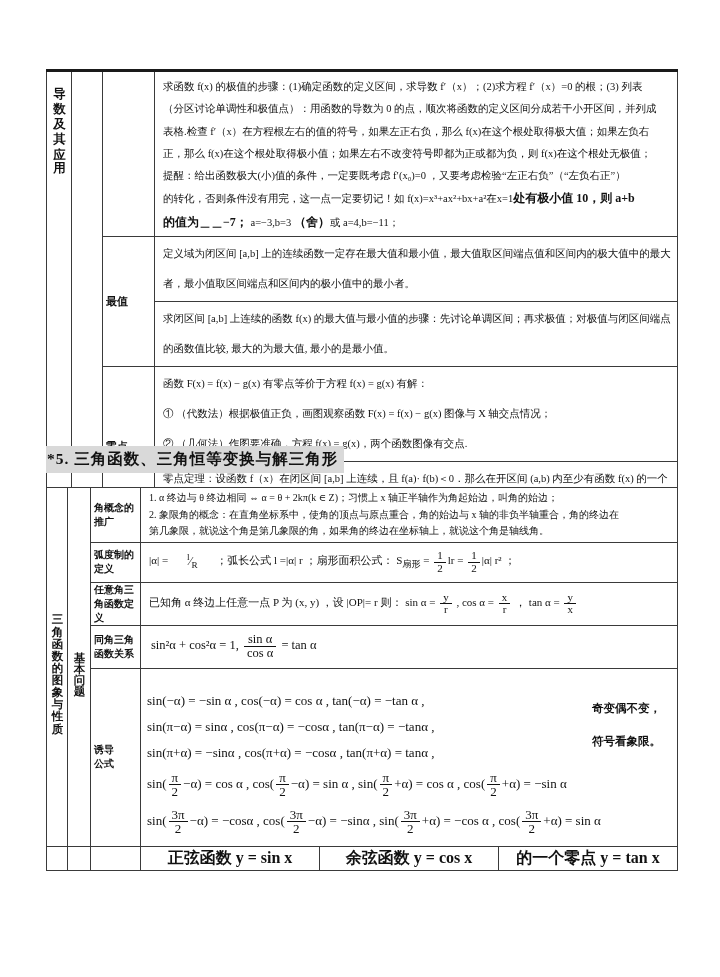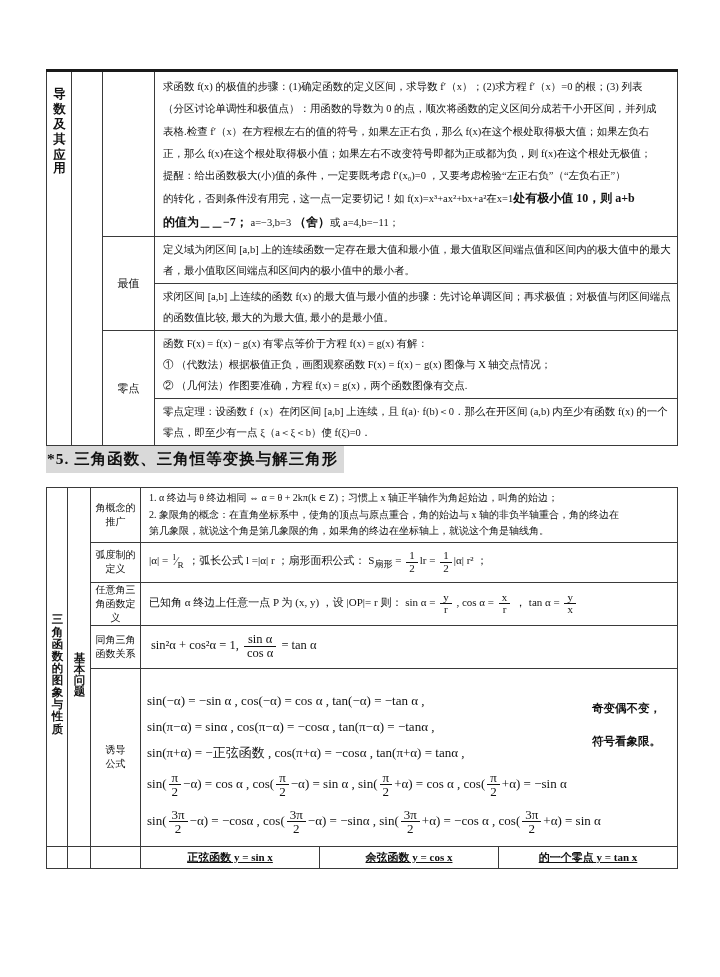--- a/index.html
+++ b/index.html
@@ -8,42 +8,42 @@
   table{border-collapse:collapse;table-layout:fixed;position:absolute;background:#fff;}
   td{border:1px solid #3a3a3a;padding:1px 6px;vertical-align:middle;overflow:hidden;box-sizing:border-box;}
   #t1{left:46px;top:69px;width:631px;border-top:3px solid #1a1a1a;}
   #t2{left:46px;top:487px;width:631px;}
   td.side{vertical-align:top;text-align:center;padding:5px 0 0 0;}
   td.sidemid{vertical-align:middle;text-align:center;padding:0;}
   .vside{writing-mode:vertical-rl;text-orientation:upright;font-weight:bold;display:inline-block;}
   #t1 .vside{letter-spacing:15px;font-size:12.5px;}
   #t2 .vside{letter-spacing:12px;font-size:11.5px;}
   #t2 .vside2{letter-spacing:11px;font-size:11.5px;}
-  .lbl{font-weight:normal;text-align:center;font-size:11px;line-height:15px;padding:0 3px;}
+  .lbl{font-weight:bold;text-align:left;font-size:11px;line-height:15px;padding:0 3px;}
   #t2 .lbl{font-size:10px;line-height:14px;}
   .lbl .wrapnarrow{display:inline-block;width:26px;}
-  .txt{font-size:10.5px;line-height:21px;padding:2px 4px 2px 8px;vertical-align:middle;}
+  .txt{font-size:10.5px;line-height:30px;padding:2px 4px 2px 8px;vertical-align:middle;}
   .steps{line-height:22.3px;vertical-align:top;padding-top:4px;font-family:Liberation Serif, serif;}
   .ln{white-space:nowrap;}
   .wrap .ln{white-space:normal;}
   .hl{font-size:12px;font-weight:bold;}
   .fml{font-size:12.5px;padding-left:10px;}
   .fml-sm{font-size:11px;padding-left:8px;}
   .frac{display:inline-block;text-align:center;vertical-align:middle;line-height:1.02;margin:0 2px;}
   .frac .fn{display:block;border-bottom:1px solid #111;padding:0 3px;}
   .frac .fd{display:block;padding:0 3px;}
-  .sfrac{font-size:1.05em;margin:0 2px;}
+  .sfrac{font-size:1.05em;margin:0 16px;}
   .sfrac sup{font-size:.8em;}
   .sfrac sub{font-size:.8em;}
   .induce{position:relative;vertical-align:top;padding-top:20px;font-size:13px;}
   .induce .ln{margin-bottom:3px;line-height:23px;}
   .induce .ln:nth-child(4),.induce .ln:nth-child(5){line-height:34px;}
   .note{position:absolute;right:16px;top:24px;font-size:11.5px;font-weight:bold;line-height:30px;text-align:left;}
   .note .ln{line-height:30px;}
-  .bcell{text-align:center;font-size:11px;font-weight:bold;padding:1px 12px;text-decoration:underline;}
+  .bcell{text-align:center;font-size:16px;font-weight:bold;padding:1px 12px;}
   .heading{position:absolute;left:46px;top:446px;}
   .heading span{display:inline-block;background:#d9d9d9;font-weight:bold;font-size:15.5px;
                 font-family:"Liberation Serif","DejaVu Serif",serif;padding:3px 6px 3px 1px;letter-spacing:1px;text-align:right;}
 </style>
 </head>
 <body>
 
 <div class="page">
 
   <table id="t1">
@@ -138,21 +138,21 @@
       <td class="fml" colspan="3">sin²α + cos²α = 1, <span class="frac"><span class="fn">sin α</span><span class="fd">cos α</span></span> = tan α</td>
     </tr>
     <tr style="height:178px">
       <td class="lbl">
         <span class="wrapnarrow">诱导公式</span>
       </td>
       <td class="induce" colspan="3">
         <div>
               <div class="ln">sin(−α) = −sin α , cos(−α) = cos α , tan(−α) = −tan α ,</div>
               <div class="ln">sin(π−α) = sinα , cos(π−α) = −cosα , tan(π−α) = −tanα ,</div>
-              <div class="ln">sin(π+α) = −正弦函数 , cos(π+α) = −cosα , tan(π+α) = tanα ,</div>
+              <div class="ln">sin(π+α) = −sinα , cos(π+α) = −cosα , tan(π+α) = tanα ,</div>
               <div class="ln">sin(<span class="frac"><span class="fn">π</span><span class="fd">2</span></span>−α) = cos α , cos(<span class="frac"><span class="fn">π</span><span class="fd">2</span></span>−α) = sin α ,  sin(<span class="frac"><span class="fn">π</span><span class="fd">2</span></span>+α) = cos α , cos(<span class="frac"><span class="fn">π</span><span class="fd">2</span></span>+α) = −sin α</div>
               <div class="ln">sin(<span class="frac"><span class="fn">3π</span><span class="fd">2</span></span>−α) = −cosα , cos(<span class="frac"><span class="fn">3π</span><span class="fd">2</span></span>−α) = −sinα ,  sin(<span class="frac"><span class="fn">3π</span><span class="fd">2</span></span>+α) = −cos α , cos(<span class="frac"><span class="fn">3π</span><span class="fd">2</span></span>+α) = sin α</div>
             </div>
         <div class="note">
               <div class="ln">奇变偶不变，</div>
               <div class="ln">符号看象限。</div>
             </div>
       </td>
     </tr>
     <tr style="height:22px">

